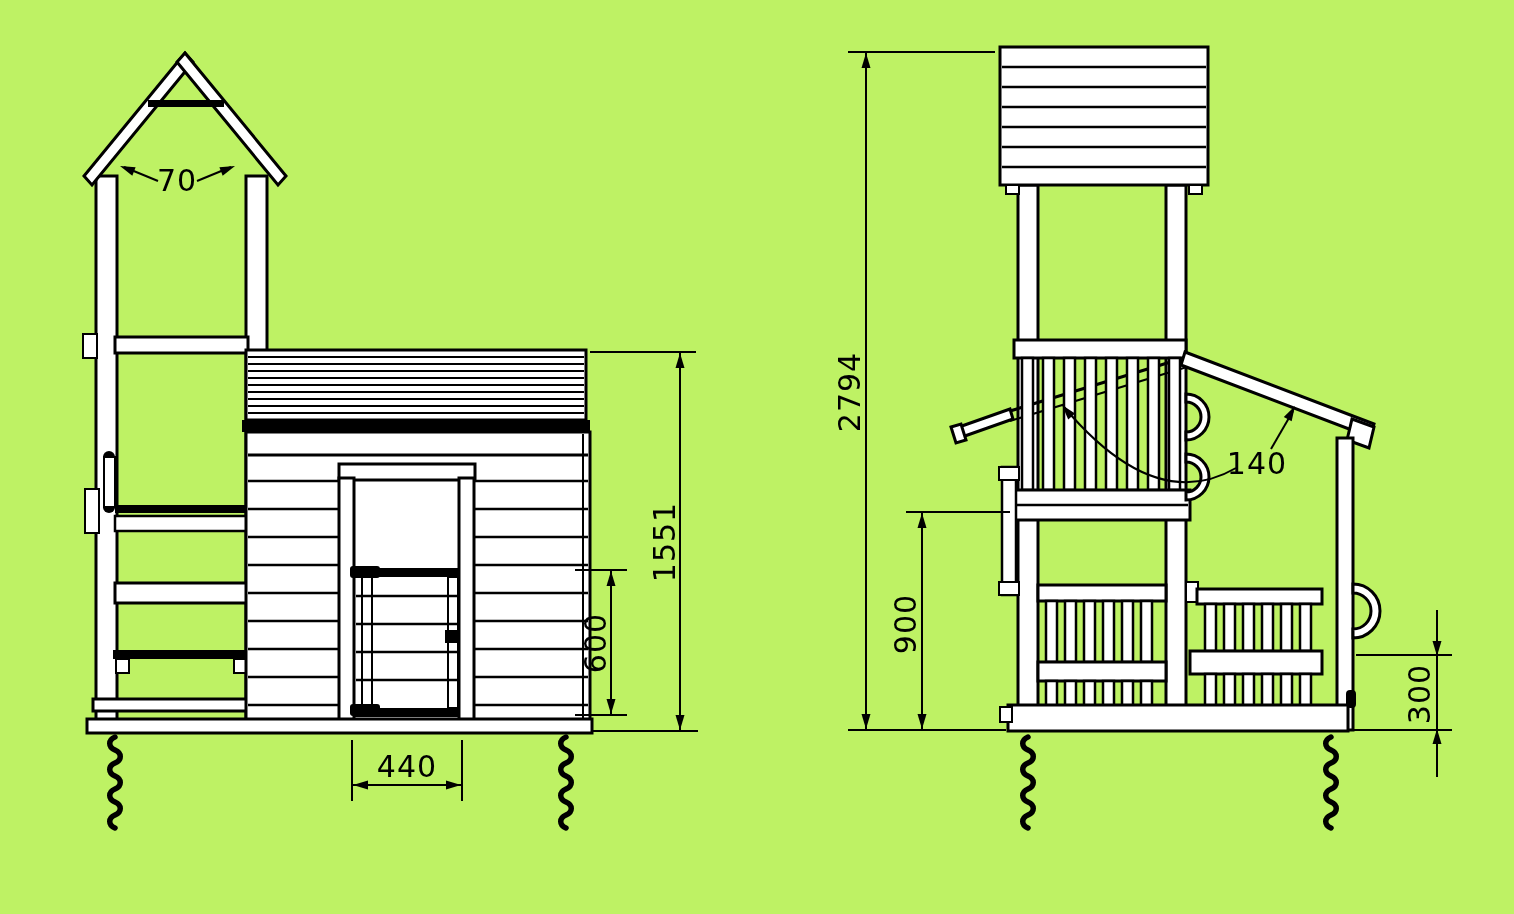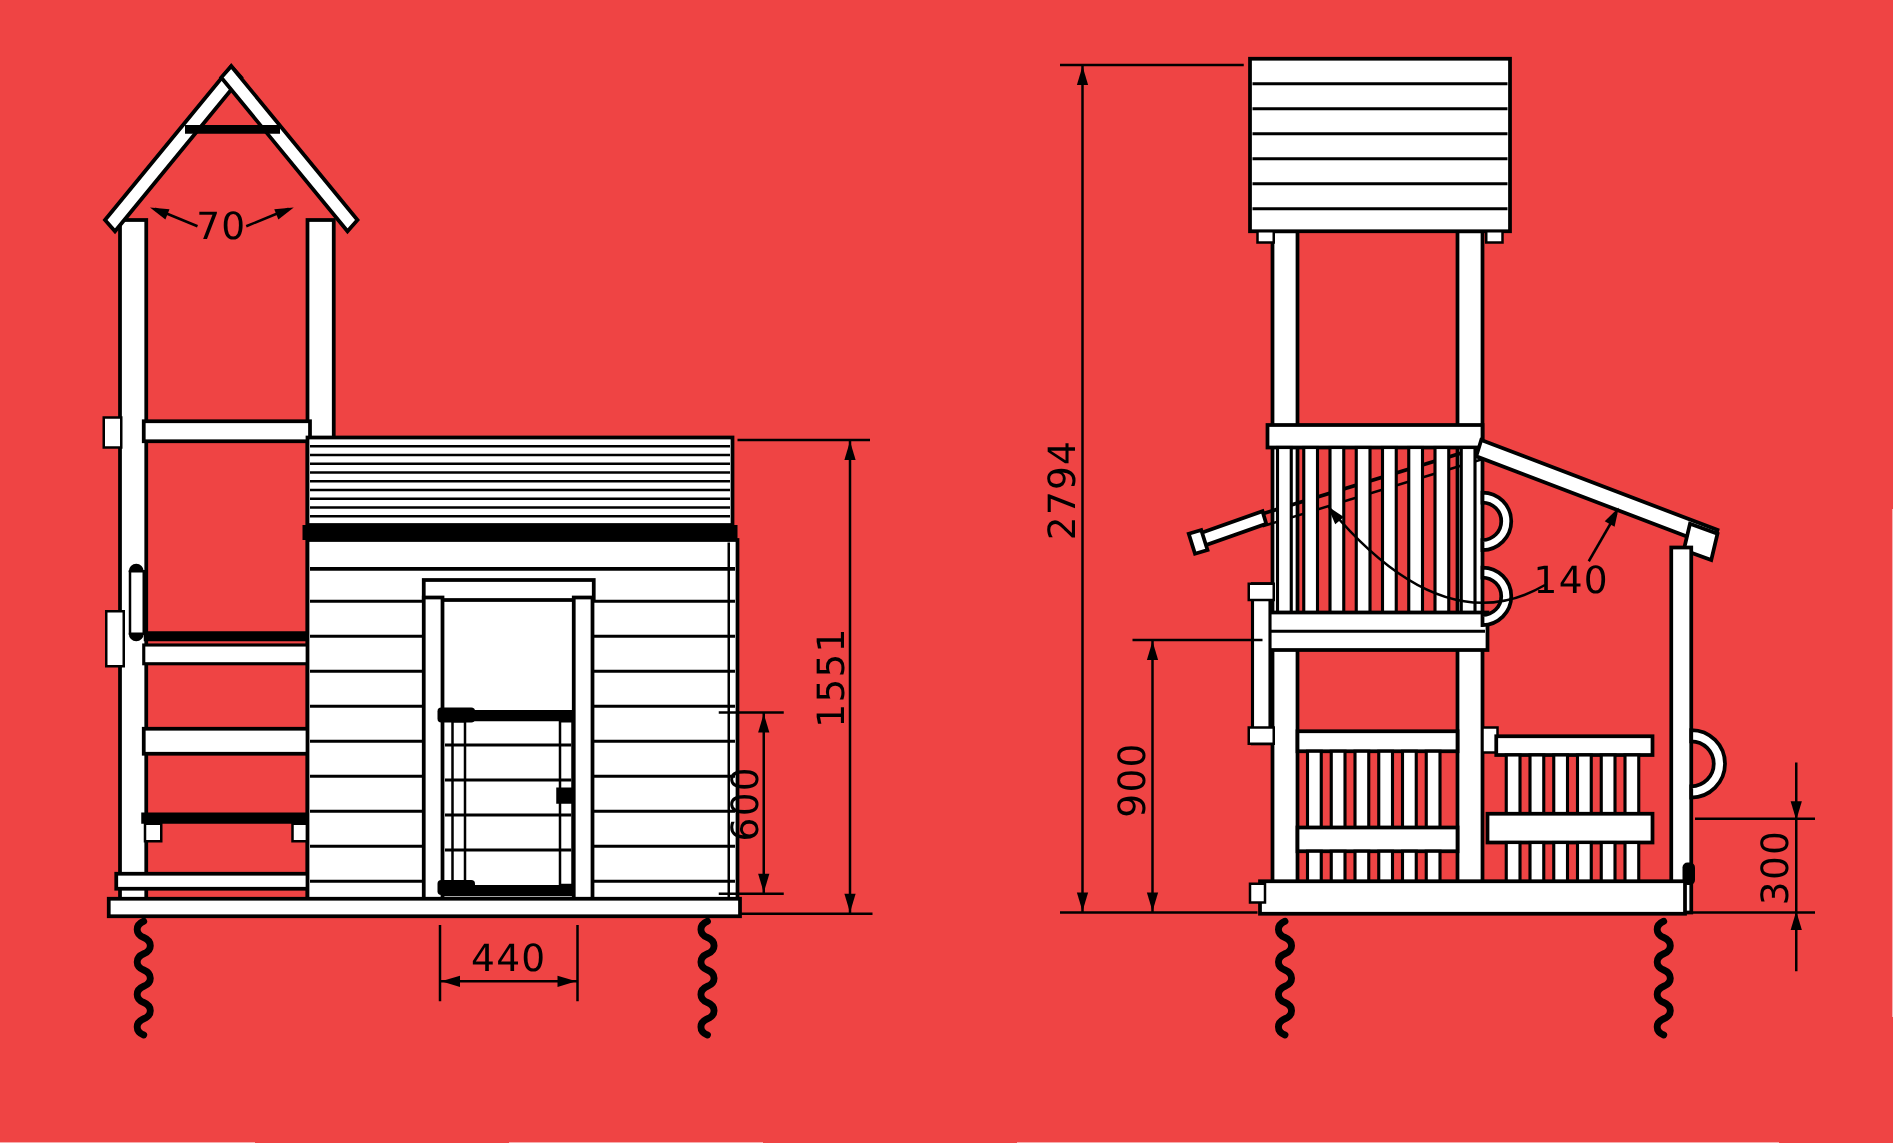--- a/index.html
+++ b/index.html
@@ -1,16 +1,16 @@
 <!DOCTYPE html>
 <html><head>
 <meta charset="utf-8">
 <style>
   html,body{margin:0;padding:0;background:#ffffff;}
-  #canvas{position:relative;width:1514px;height:914px;background:#ef4444;overflow:hidden;
+  #canvas{position:relative;width:1514px;height:914px;background:#bef264;overflow:hidden;
           font-family:"DejaVu Sans",sans-serif;}
   svg{display:block;}
   .s3  {stroke:#000;stroke-width:3;fill:#fff}
   .s25 {stroke:#000;stroke-width:2.5;fill:#fff}
   .s2  {stroke:#000;stroke-width:2;fill:#fff}
   .ln2 {stroke:#000;stroke-width:2;fill:none}
   .ln25{stroke:#000;stroke-width:2.5;fill:none}
   .ln3 {stroke:#000;stroke-width:3;fill:none}
   .blk {fill:#000;stroke:none}
   .arrow{fill:#000;stroke:none}

